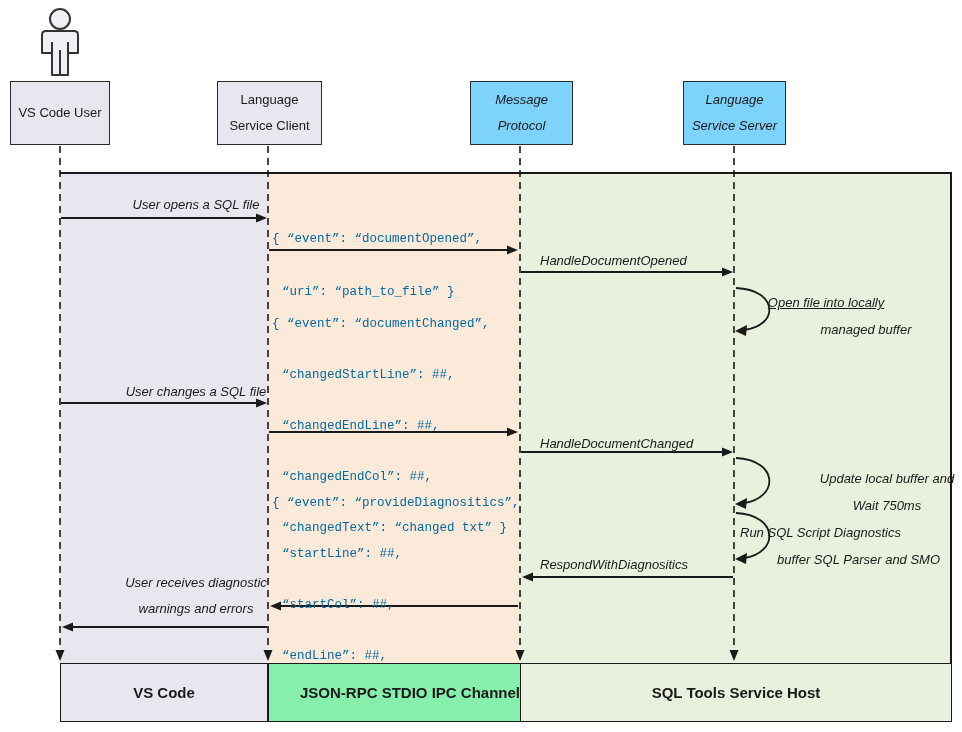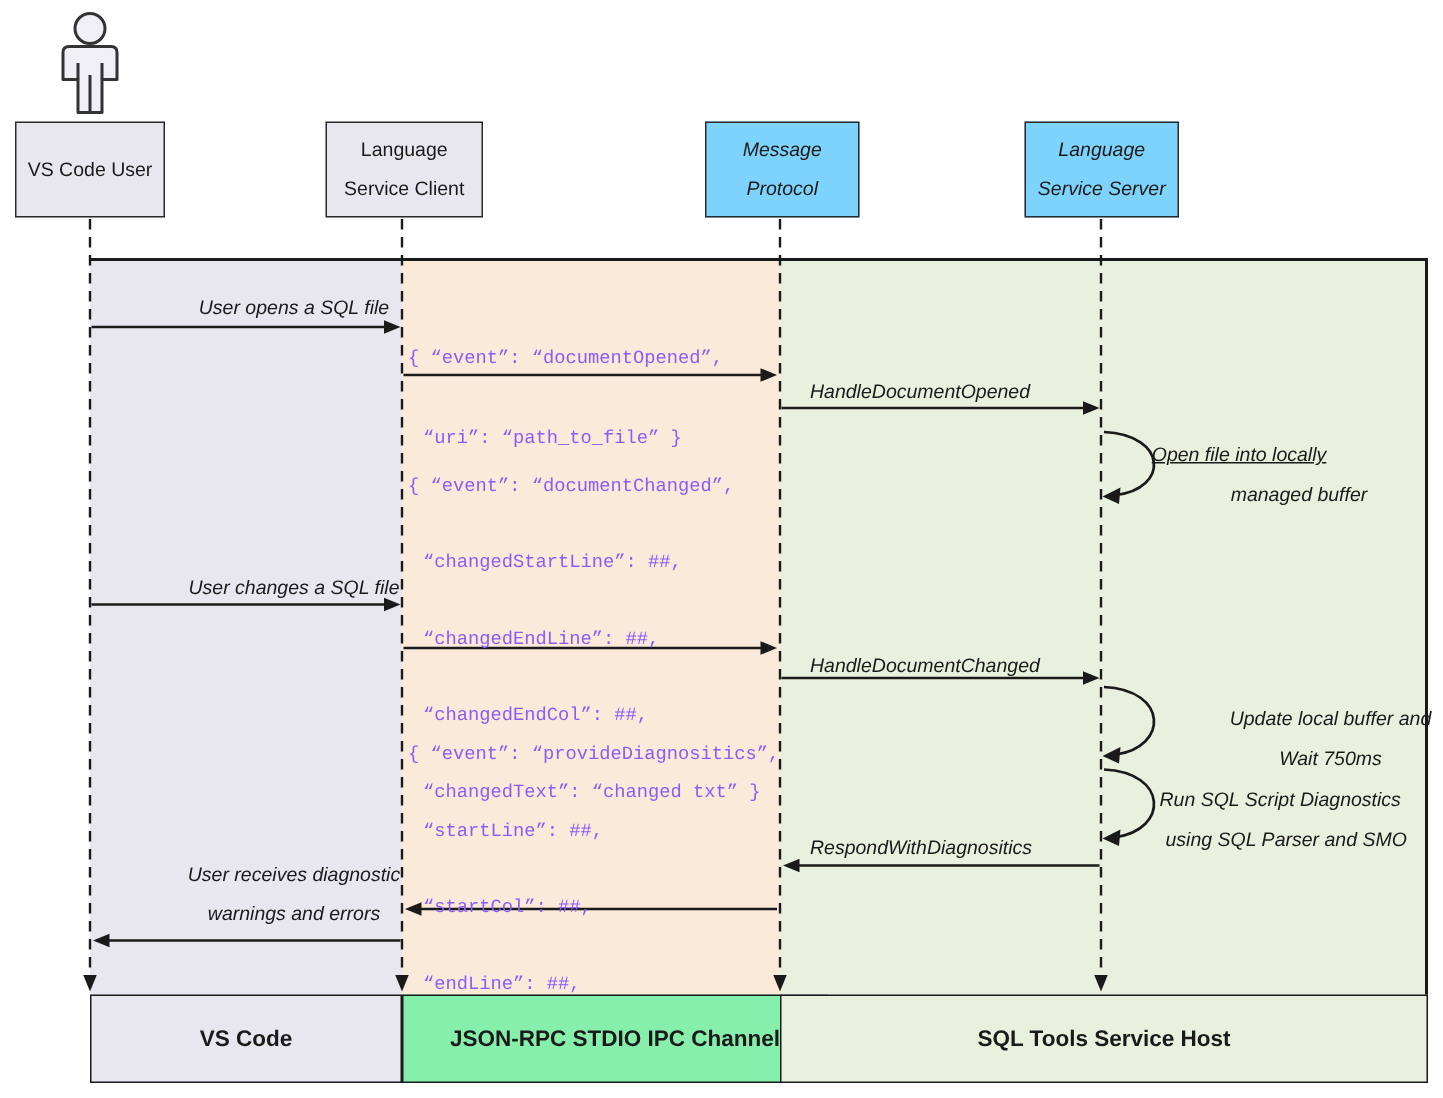--- a/index.html
+++ b/index.html
@@ -18,21 +18,21 @@
        font-size:13px;line-height:26px;text-align:center;box-sizing:border-box;}
   .hdr.green{background:#7dd3fc;font-style:italic;}
   
   .ftr{position:absolute;top:663px;height:59px;border:1.6px solid #1a1a1a;box-sizing:border-box;
        display:flex;align-items:center;justify-content:center;font-size:15px;font-weight:bold;}
   
   .lbl{position:absolute;font-style:italic;font-size:13px;line-height:16px;white-space:nowrap;}
   .ctr{text-align:center;padding-left:32px;}
   
   .mono{position:absolute;font-family:"Liberation Mono",monospace;font-size:12.5px;
-        color:#8b5cf6;white-space:pre;}
+        color:#0369a1;white-space:pre;}
   .mono div{height:23px;line-height:23px;}
   .mono div + div{padding-left:10px;}
   .mono.first-block div{height:25px;line-height:25px;}
   svg{position:absolute;left:0;top:0;}
   .wire{stroke:#1a1a1a;stroke-width:1.8;fill:none;}
   .head{fill:#1a1a1a;stroke:none;}
   .life{stroke:#1a1a1a;stroke-width:1.6;stroke-dasharray:7 5;fill:none;}
 </style>
 </head>
 <body>
@@ -133,22 +133,22 @@
   </div>
 
   <div class="lbl ctr" style="left:60px;width:208px;top:197px;">User opens a SQL file</div>
   <div class="lbl" style="left:540px;top:253px;">HandleDocumentOpened</div>
   <div class="lbl ctr" style="left:732px;width:124px;top:295px;text-decoration:underline;">Open file into locally</div>
   <div class="lbl ctr" style="left:772px;width:124px;top:322px;">managed buffer</div>
   <div class="lbl ctr" style="left:60px;width:208px;top:384px;">User changes a SQL file</div>
   <div class="lbl" style="left:540px;top:436px;">HandleDocumentChanged</div>
   <div class="lbl ctr" style="left:775px;width:160px;top:471px;">Update local buffer and</div>
   <div class="lbl ctr" style="left:775px;width:160px;top:498px;">Wait 750ms</div>
-  <div class="lbl" style="left:773px;top:525px;">Run SQL Script Diagnostics</div>
-  <div class="lbl" style="left:777px;top:552px;">using SQL Parser and SMO</div>
+  <div class="lbl" style="left:740px;top:525px;">Run SQL Script Diagnostics</div>
+  <div class="lbl" style="left:777px;top:552px;">buffer SQL Parser and SMO</div>
   <div class="lbl" style="left:540px;top:557px;">RespondWithDiagnositics</div>
   <div class="lbl ctr" style="left:60px;width:208px;top:575px;">User receives diagnostic</div>
   <div class="lbl ctr" style="left:60px;width:208px;top:601px;">warnings and errors</div>
 
   <div class="mono first-block" style="left:272px;top:199px;">
     <div>{ “event”: “documentOpened”,</div>
     <div>“uri”: “path_to_file” }</div>
   </div>
   <div class="mono" style="left:272px;top:285px;">
     <div>{ “event”: “documentChanged”,</div>

